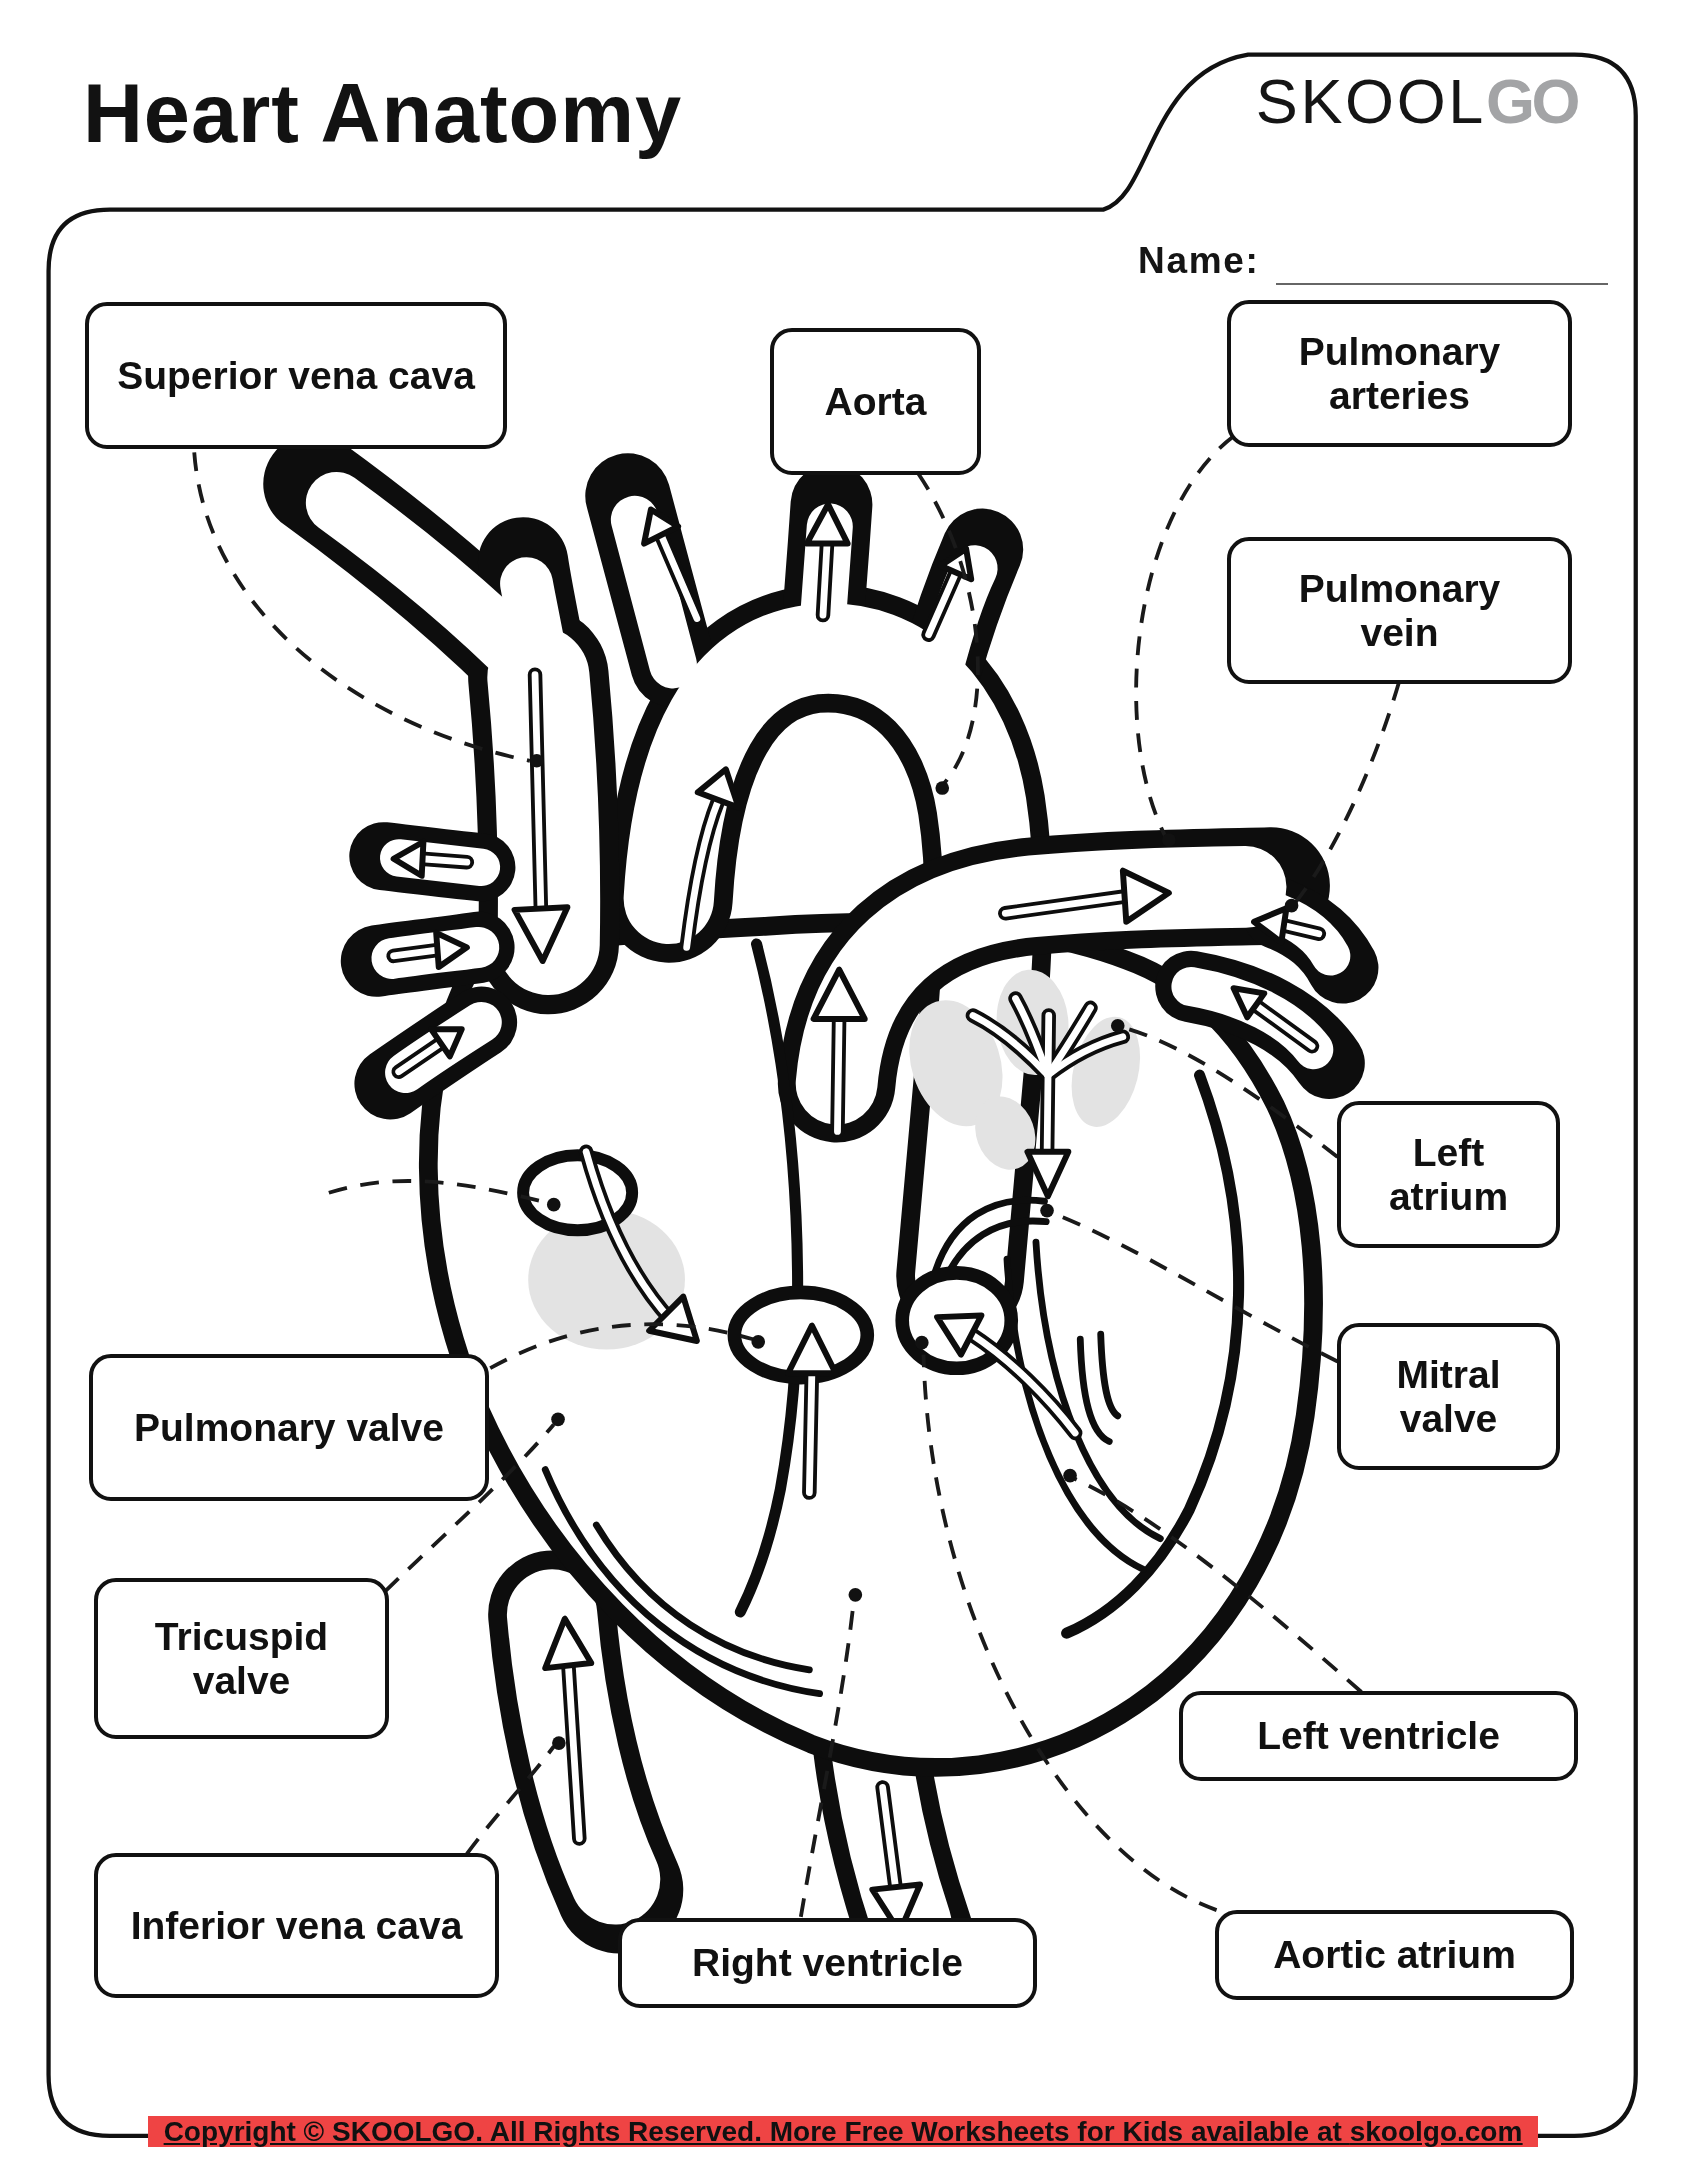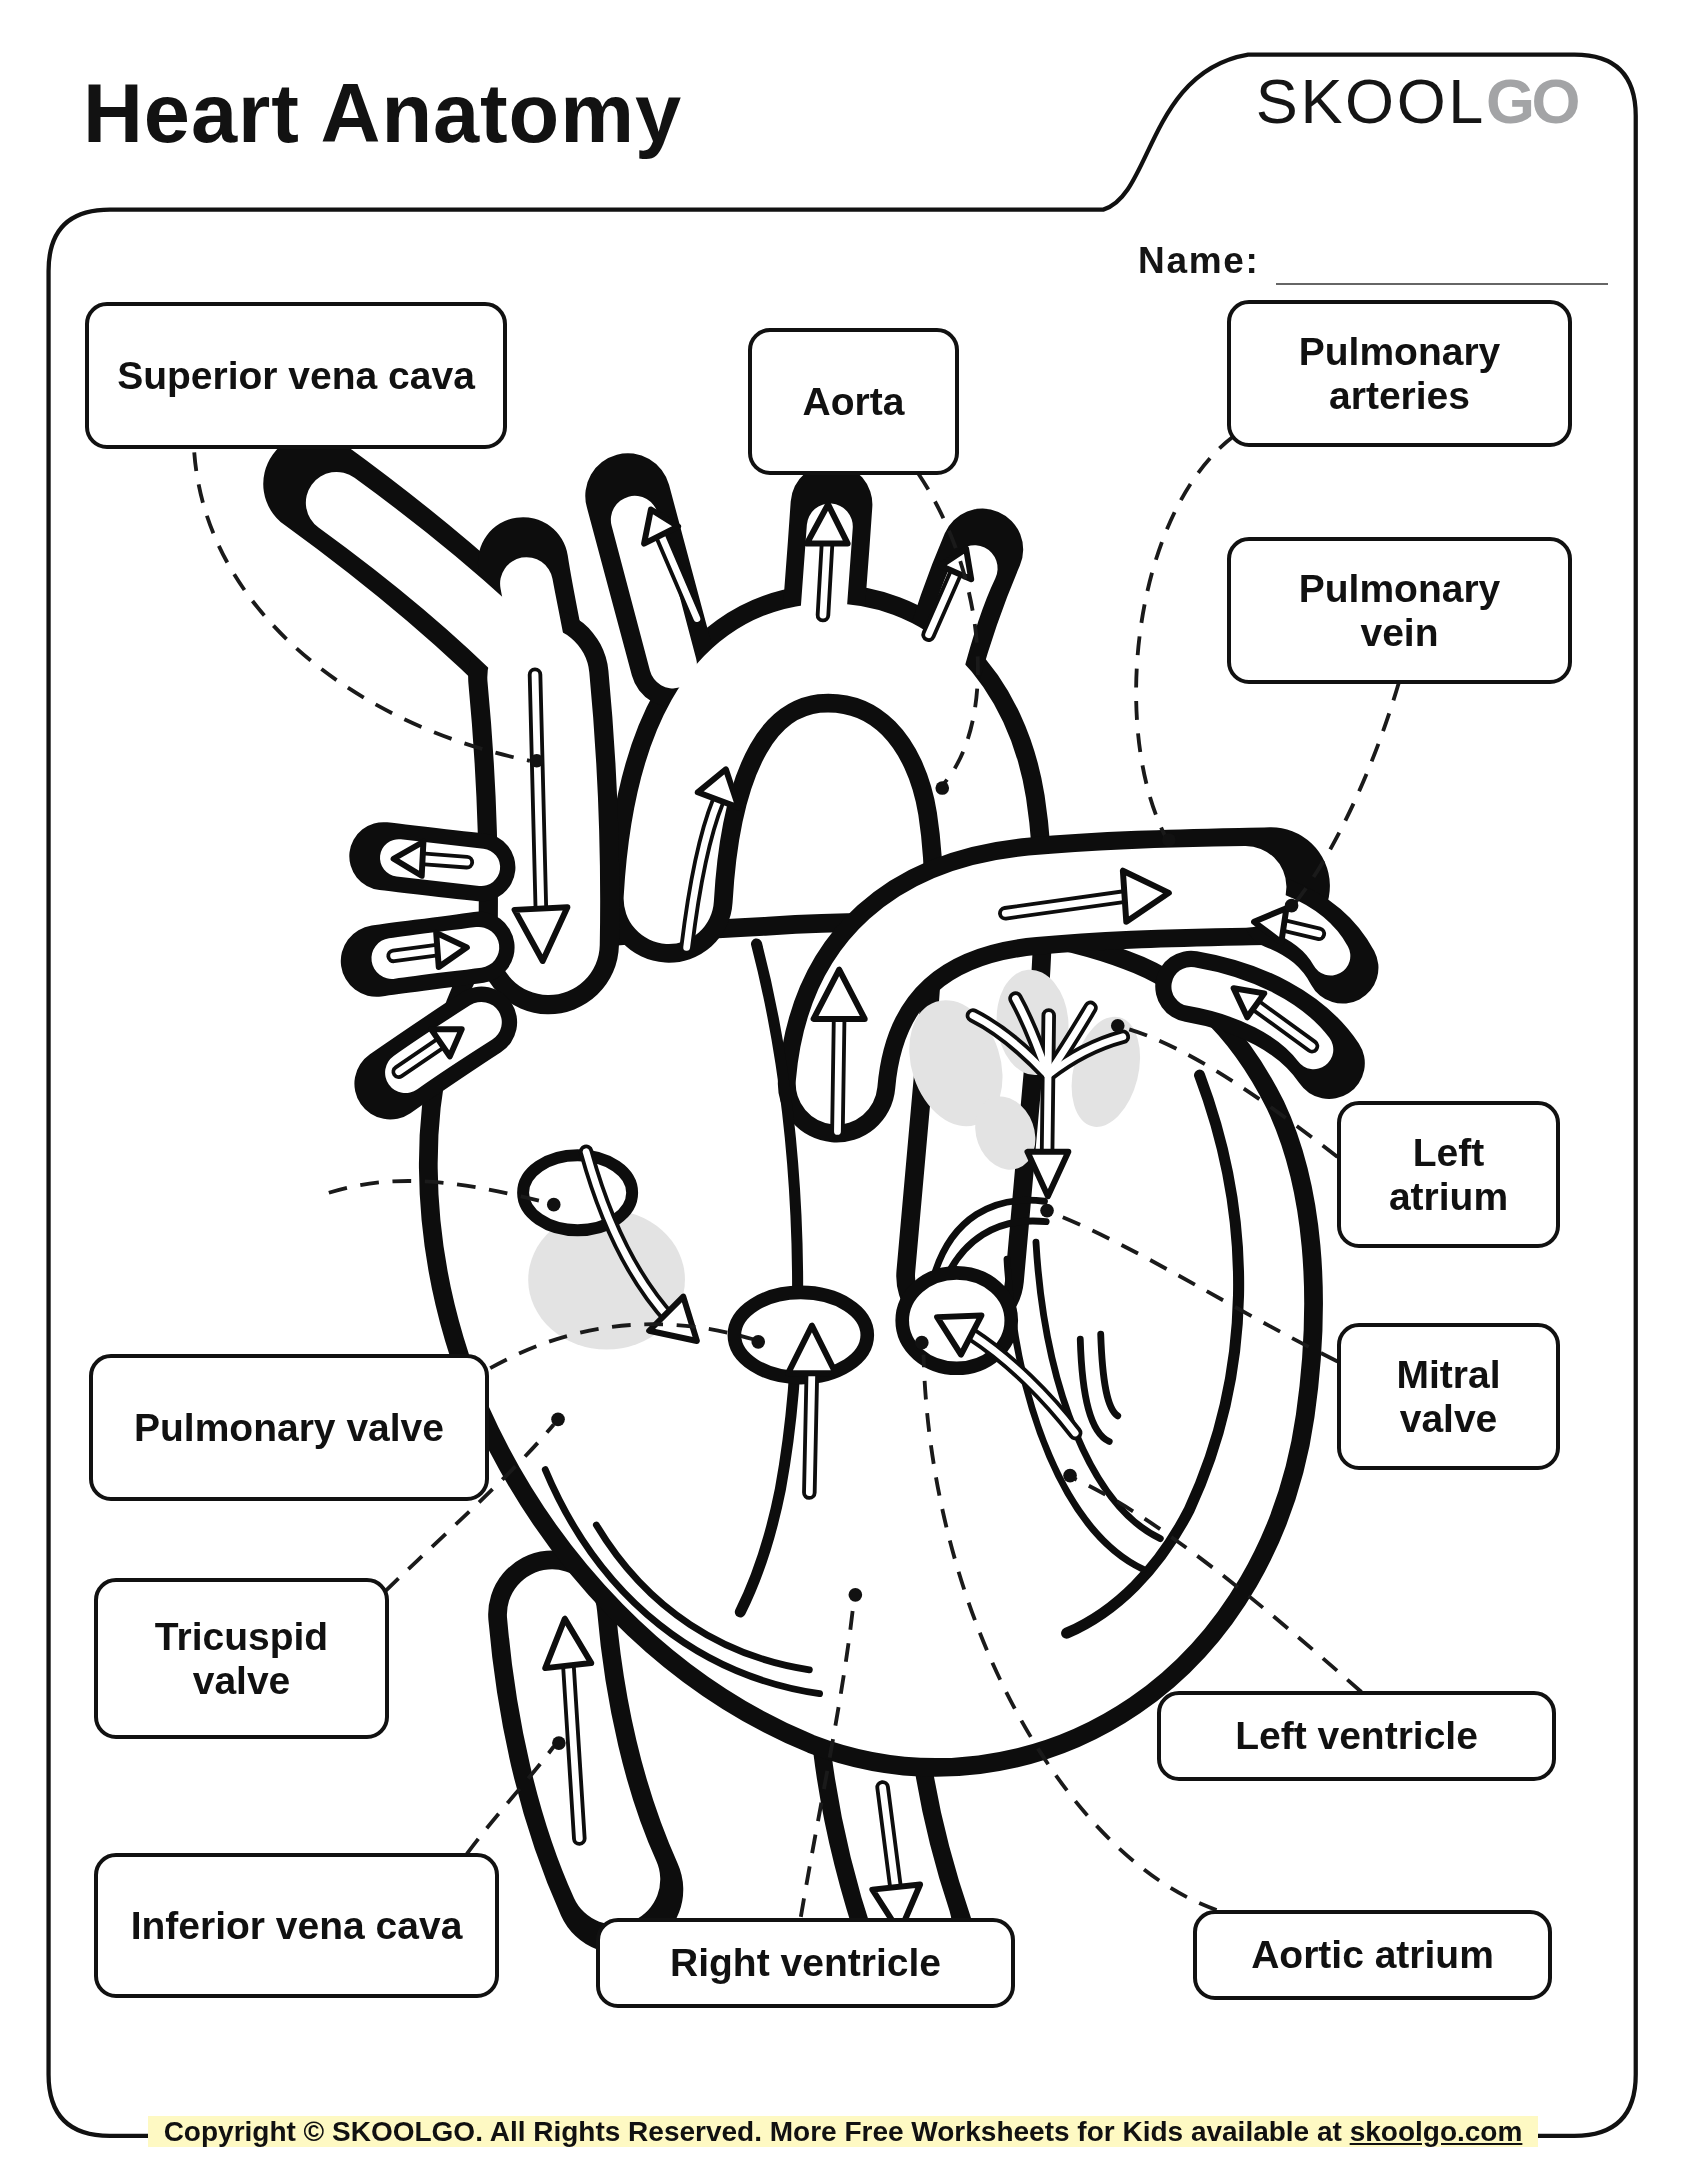--- a/index.html
+++ b/index.html
@@ -17,25 +17,25 @@
 
   .name-row{position:absolute;left:1138px;top:240px;font-size:37px;font-weight:700;
             letter-spacing:1.7px;color:#151515;}
   .name-line{position:absolute;left:1276px;top:237px;width:332px;height:46px;
              border-bottom:2.6px solid #666;}
 
   .lbl{position:absolute;display:flex;align-items:center;justify-content:center;
        text-align:center;background:#fff;border:4.3px solid #111;border-radius:22px;
        font-size:39px;font-weight:700;line-height:1.12;color:#111;
        padding:3.4px 24px;box-sizing:border-box;}
-  .lbl.one{white-space:nowrap;padding:3.4px 13.6px;}
+  .lbl.one{white-space:nowrap;padding:3.4px 13.6px;margin-left:22px;}
 
   .footer{position:absolute;left:0;top:2116px;width:1686px;text-align:center;
           font-size:28px;font-weight:700;color:#111;}
-  .footer .inner{background:#fef9c3;padding:0 15.3px;}
+  .footer .inner{background:#ef4444;padding:0 15.3px;text-decoration:underline;}
   .footer .link{text-decoration:underline;cursor:pointer;}
 </style>
 </head>
 <body>
 
 <div class="page">
 
   <svg class="art" viewBox="0 0 1979 2560">
 
     <g>

